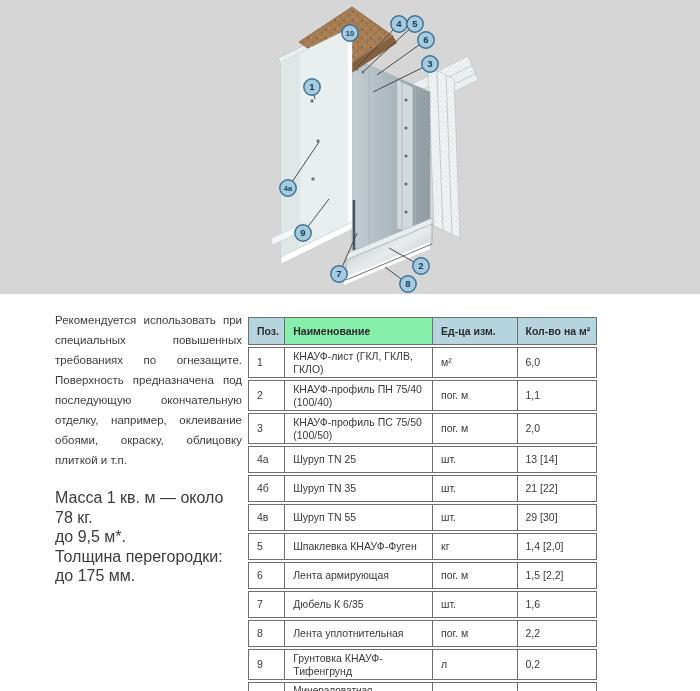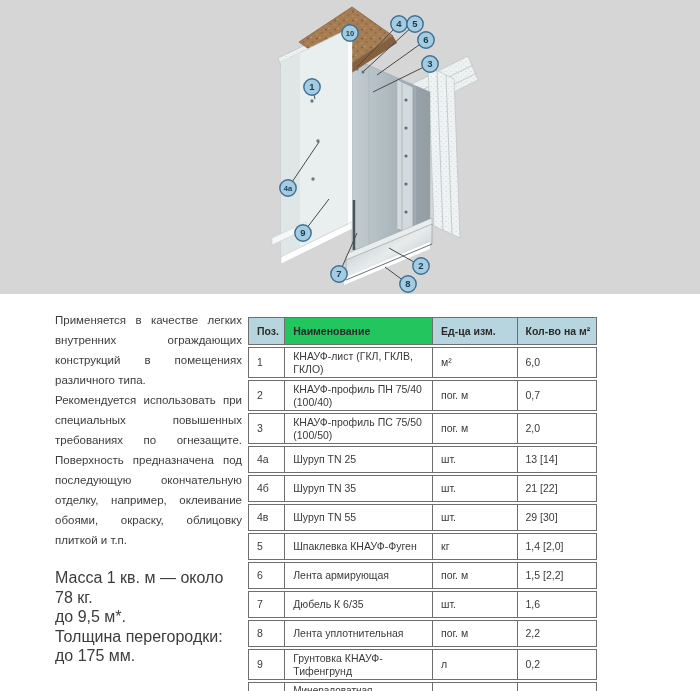--- a/index.html
+++ b/index.html
@@ -183,57 +183,56 @@
           <g>
             <circle cx="408" cy="284" r="8.2" fill="#a6cbdf" stroke="#3a6f96" stroke-width="1.4"></circle>
             <text x="408" y="287.2" text-anchor="middle" font-size="9.5" font-weight="bold" fill="#0f3d5c" font-family="&quot;Liberation Sans&quot;, sans-serif">8</text>
           </g>
         </g>
     </svg>
   </div>
 
   <div class="char-col">
     <div>
-        <p class="para">Применяется в качестве легких внутренних ограждающих конструкций в помещениях различного типа.</p>
         <p class="para">Рекомендуется использовать при специальных повышенных требованиях по огнезащите. Поверхность предназначена под последующую окончательную отделку, например, оклеивание обоями, окраску, облицовку плиткой и т.п.</p>
       </div>
     <div class="spec-lines">
         <div class="spec-line">Масса 1 кв. м — около 78 кг.</div>
         <div class="spec-line">до 9,5 м*.</div>
         <div class="spec-line">Толщина перегородки: до 175 мм.</div>
       </div>
   </div>
 
   <table class="spec-table">
     <colgroup>
         <col class="c-pos">
         <col class="c-name">
         <col class="c-unit">
         <col class="c-qty">
       </colgroup>
     <thead>
         <tr>
           <th style="background: rgb(183, 213, 222);">Поз.</th>
-          <th style="background: #22c55e;">Наименование</th>
+          <th style="background: #86efac;">Наименование</th>
           <th style="background: rgb(183, 213, 222);">Ед-ца изм.</th>
           <th style="background: rgb(183, 213, 222);">Кол-во на м²</th>
         </tr>
       </thead>
     <tbody>
         <tr>
           <td>1</td>
           <td>КНАУФ-лист (ГКЛ, ГКЛВ, ГКЛО)</td>
           <td>м²</td>
           <td>6,0</td>
         </tr>
         <tr>
           <td>2</td>
           <td>КНАУФ-профиль ПН 75/40 (100/40)</td>
           <td>пог. м</td>
-          <td>0,7</td>
+          <td>1,1</td>
         </tr>
         <tr>
           <td>3</td>
           <td>КНАУФ-профиль ПС 75/50 (100/50)</td>
           <td>пог. м</td>
           <td>2,0</td>
         </tr>
         <tr>
           <td>4а</td>
           <td>Шуруп TN 25</td>

